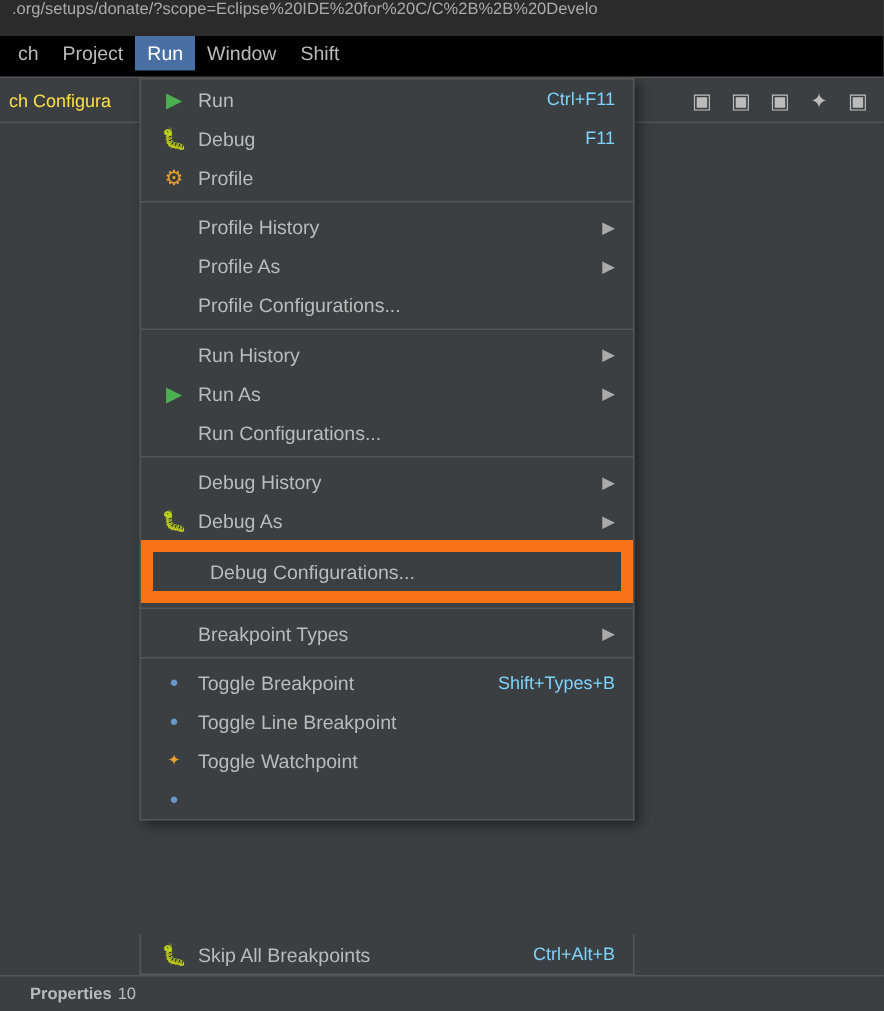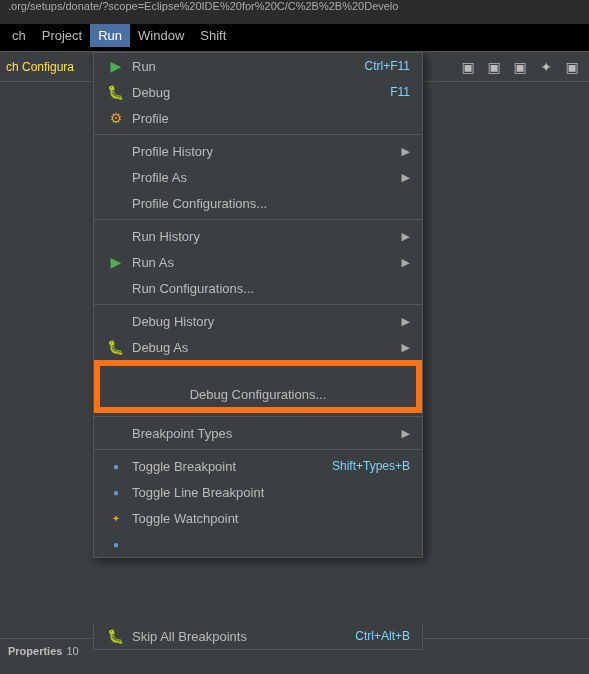--- a/index.html
+++ b/index.html
@@ -89,22 +89,21 @@
     .menu-item {
       display: flex;
       align-items: center;
       padding: 5px 12px;
       cursor: pointer;
       color: #bbbbbb;
       position: relative;
       white-space: nowrap;
     }
     .menu-item.highlighted {
-      border: 6px solid #f97316;
-      flex-direction: column;
+      border: 8px solid #f97316;
     }
     .menu-item .item-icon {
       width: 20px;
       height: 16px;
       margin-right: 6px;
       display: flex;
       align-items: center;
       justify-content: center;
       flex-shrink: 0;
     }
@@ -133,29 +132,29 @@
     .icon-debug { color: #e8a030; font-size: 14px; }
     .icon-profile { color: #e8a030; font-size: 14px; }
     .icon-run-as { color: #4CAF50; font-size: 14px; }
     .icon-debug-as { color: #e8a030; font-size: 14px; }
     .icon-bp { color: #6699cc; font-size: 10px; }
     .icon-bp-watch { color: #e8a030; font-size: 10px; }
 
     
     .status-bar {
       position: absolute;
-      bottom: 12px;
+      bottom: 0;
       left: 0;
       right: 0;
       height: 24px;
       background: #3c3f41;
       border-top: 1px solid #555;
       display: flex;
       align-items: center;
-      padding: 0 8px;
+      padding: 0 20px;
       font-size: 11px;
       color: #bbbbbb;
     }
     .status-bar .status-label {
       font-weight: bold;
       margin-right: 4px;
     }
   </style>
 </head>
 <body>

